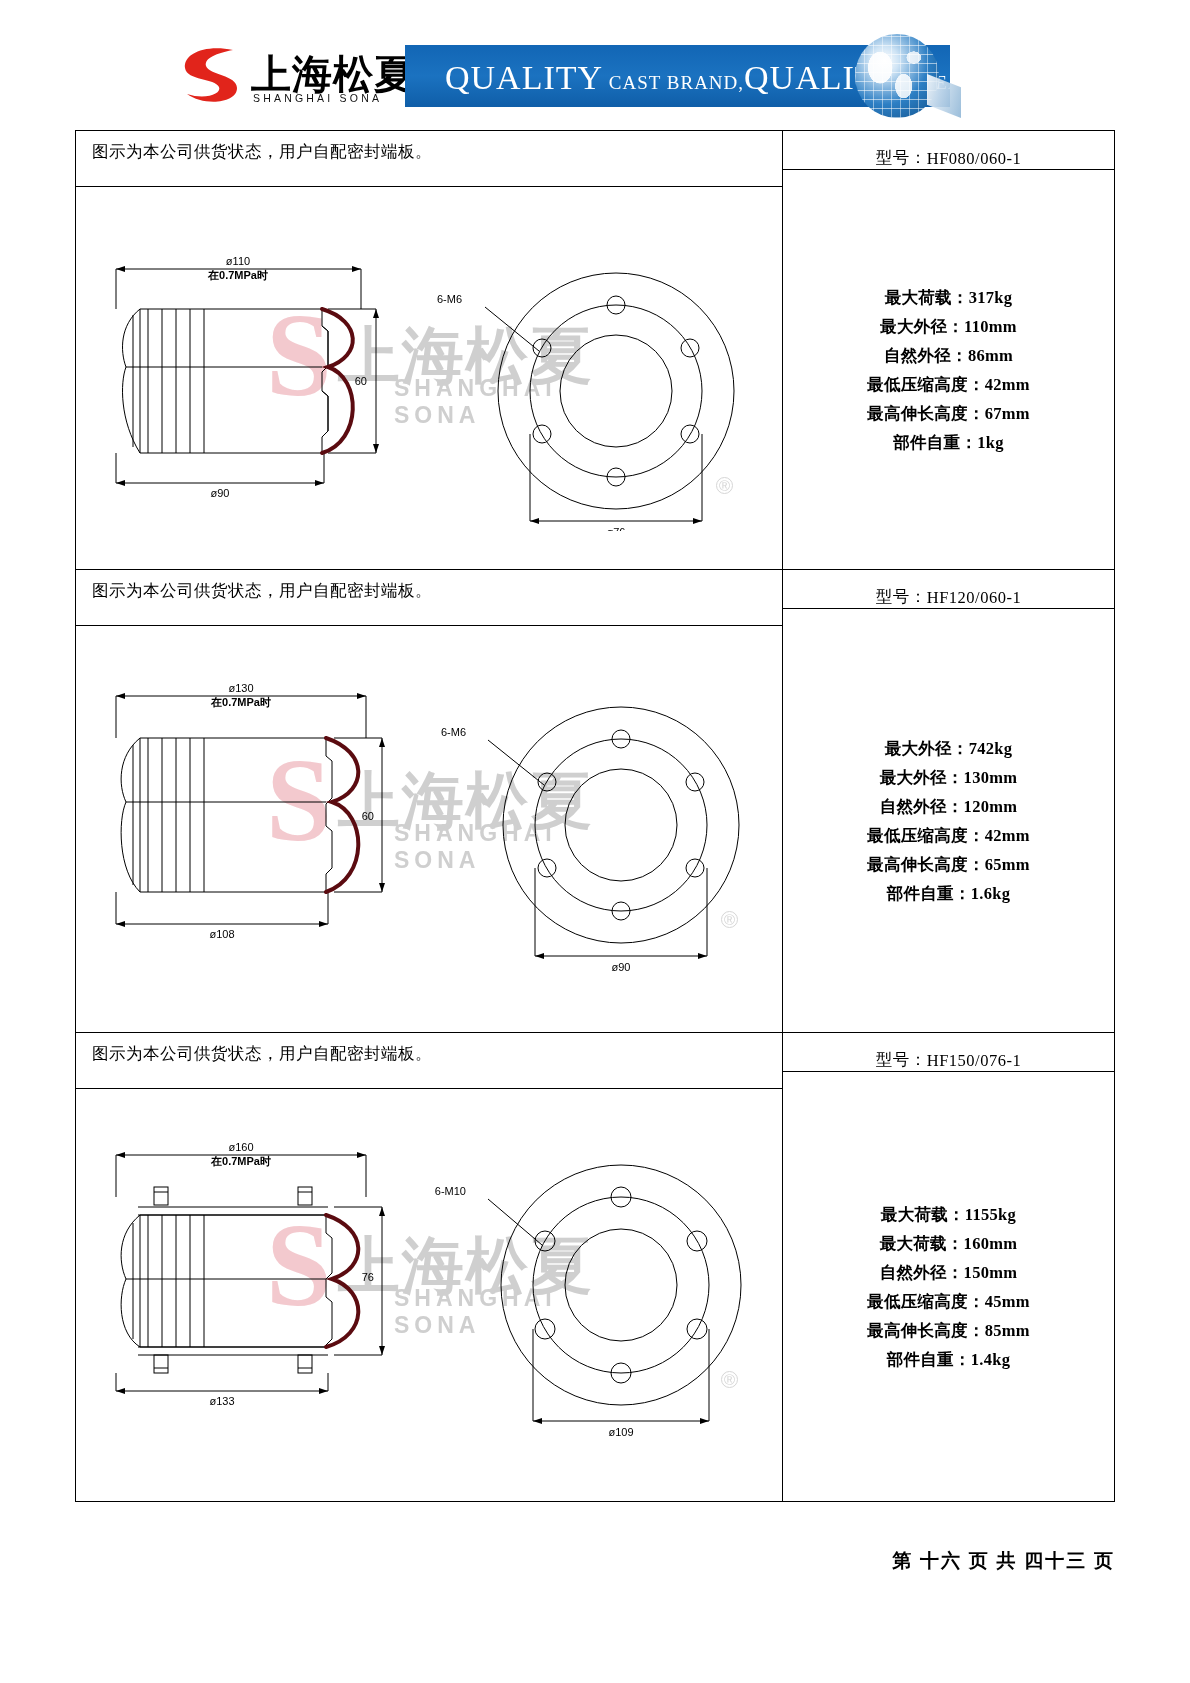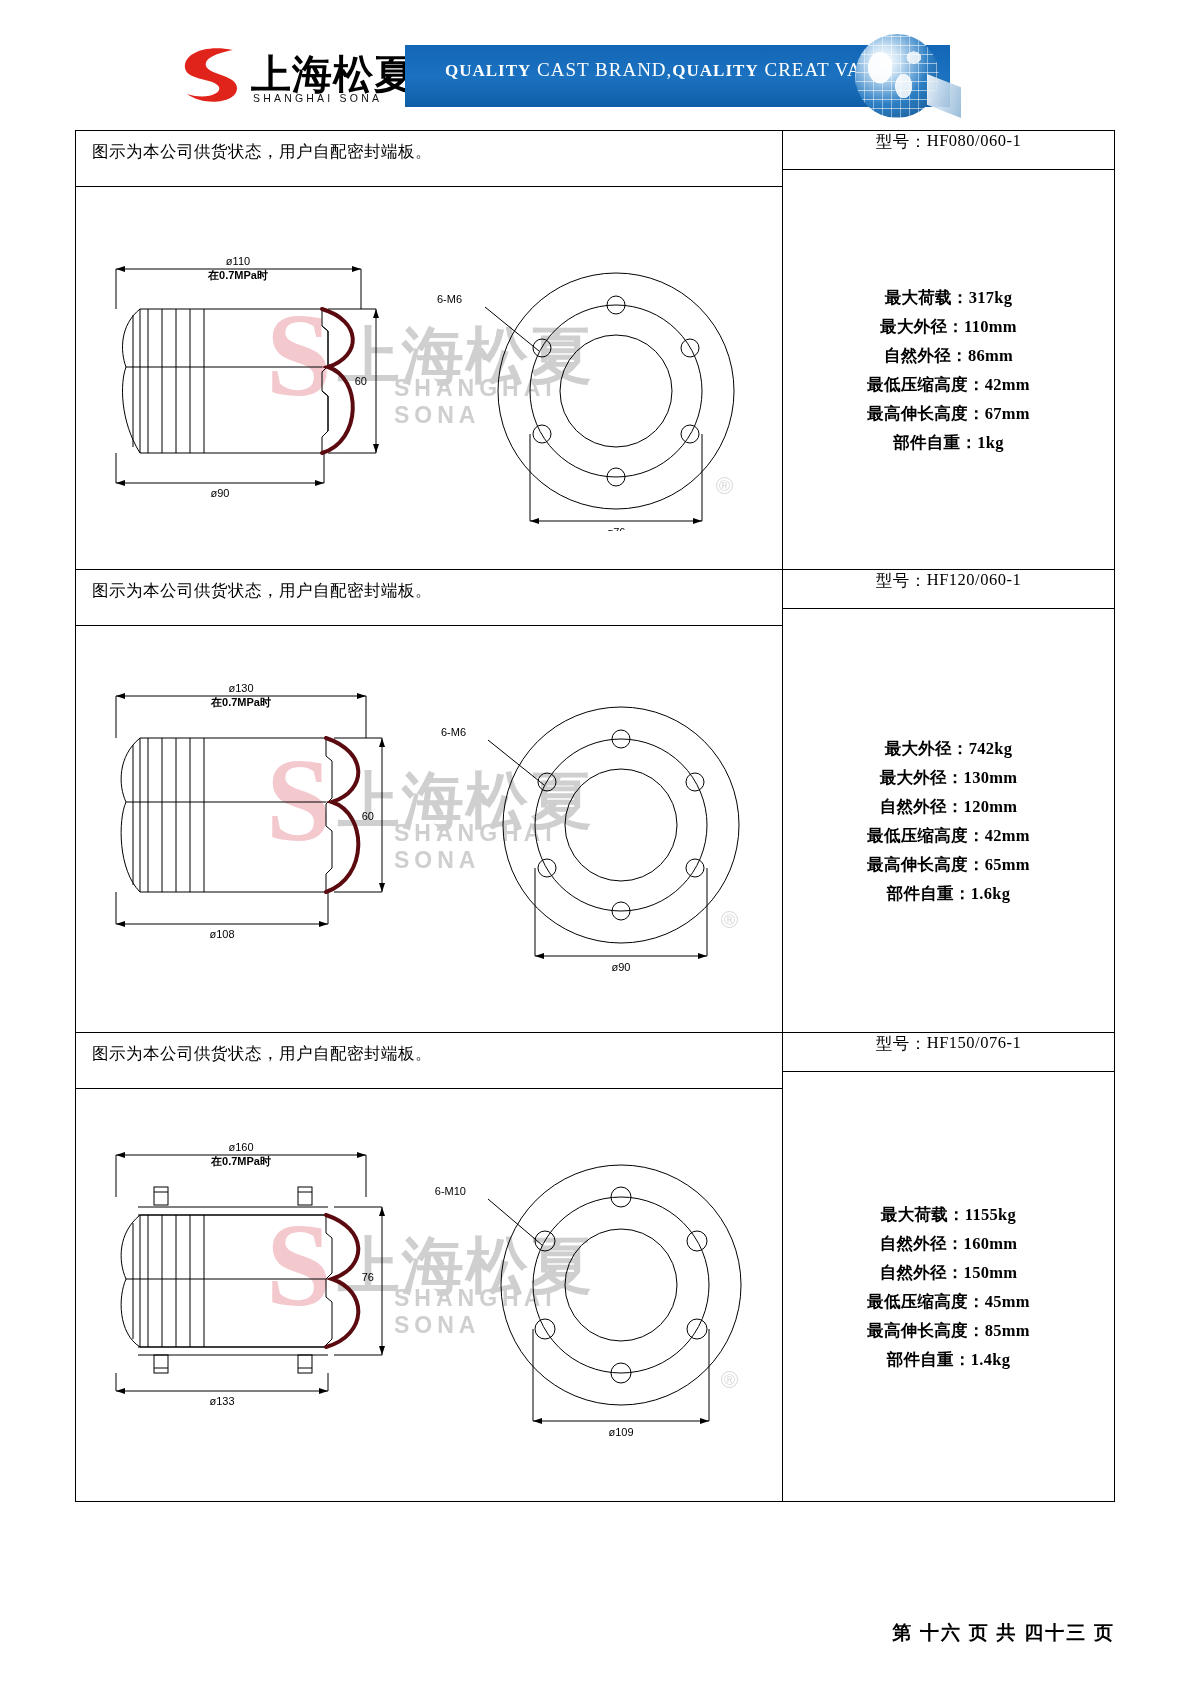--- a/index.html
+++ b/index.html
@@ -38,21 +38,21 @@
     position:absolute; left:330px; top:23px; width:545px; height:62px;
     background:linear-gradient(to bottom,#1266b5 0%, #1b72c0 50%, #0f5ea8 100%);
     overflow:hidden;
   }
   .banner-text {
     position:absolute; left:40px; top:14px;
     color:#ffffff;
     font-family:"Liberation Serif", serif;
     white-space:nowrap;
   }
-  .bt-big { font-size:17px; font-weight:bold; letter-spacing:1px; }
+  .bt-big { font-size:34px; font-weight:normal; letter-spacing:1px; }
   .bt-small { font-size:19px; letter-spacing:1px; }
   .globe {
     position:absolute; left:768px; top:8px; width:118px; height:92px;
   }
   .globe-circle {
     position:absolute; left:12px; top:4px; width:84px; height:84px;
     border-radius:50%;
     background:radial-gradient(circle at 35% 32%, #ffffff 0%, #cfe4f5 18%, #2d7fc4 55%, #0f4d85 100%);
     overflow:hidden;
   }
@@ -94,21 +94,21 @@
     font-family:Liberation Mono, monospace;
     font-size:16.5px; padding:10px 0 23px 16px;
     border-bottom:1px solid #000;
     letter-spacing:.5px;
   }
   .right-cell {
     flex:1; position:relative; display:flex; flex-direction:column;
   }
   .model-head {
     height:39px; border-bottom:1px solid #000;
-    display:flex; align-items:flex-start; justify-content:center;
+    display:flex; align-items:flex-end; justify-content:center;
     font-family:"Liberation Serif", serif; font-size:16.5px;
     letter-spacing:.5px;
   }
   .spec-body {
     flex:1; display:flex; flex-direction:column; justify-content:center;
     align-items:center; padding:6px 10px;
   }
   .spec-line {
     font-family:"Liberation Serif", serif;
     font-size:16.5px; line-height:29px; white-space:nowrap;
@@ -138,21 +138,21 @@
     position:absolute; left:128px; top:66px;
     font-size:23px; letter-spacing:5px; color:#cfcfcf; font-weight:bold;
   }
   .wm-reg {
     position:absolute; font-size:15px; color:#d6d6d6; border:1px solid #d6d6d6;
     border-radius:50%; width:17px; height:17px; line-height:15px; text-align:center;
   }
 
   
   .footer {
-    position:absolute; left:0; top:1620px; width:1115px;
+    position:absolute; left:0; top:1548px; width:1115px;
     text-align:right;
     font-family:"Liberation Serif", serif;
     font-weight:bold; font-size:19px; letter-spacing:2px;
   }
 
   svg text { font-family:"Liberation Sans", sans-serif; }
 </style>
 </head>
 <body>
 
@@ -448,21 +448,21 @@
         <div class="wm-reg" style="left:645px; top:282px;">®</div>
       </div>
     </div>
     <div class="right-cell">
       <div class="model-head">
         <span>型号：</span>
           <span>HF150/076-1</span>
       </div>
       <div class="spec-body">
         <div class="spec-line">最大荷载：1155kg</div>
-        <div class="spec-line">自然外径：160mm</div>
+        <div class="spec-line">最大荷载：160mm</div>
         <div class="spec-line">自然外径：150mm</div>
         <div class="spec-line">最低压缩高度：45mm</div>
         <div class="spec-line">最高伸长高度：85mm</div>
         <div class="spec-line">部件自重：1.4kg</div>
       </div>
     </div>
   </div>
 
 </div>
 

